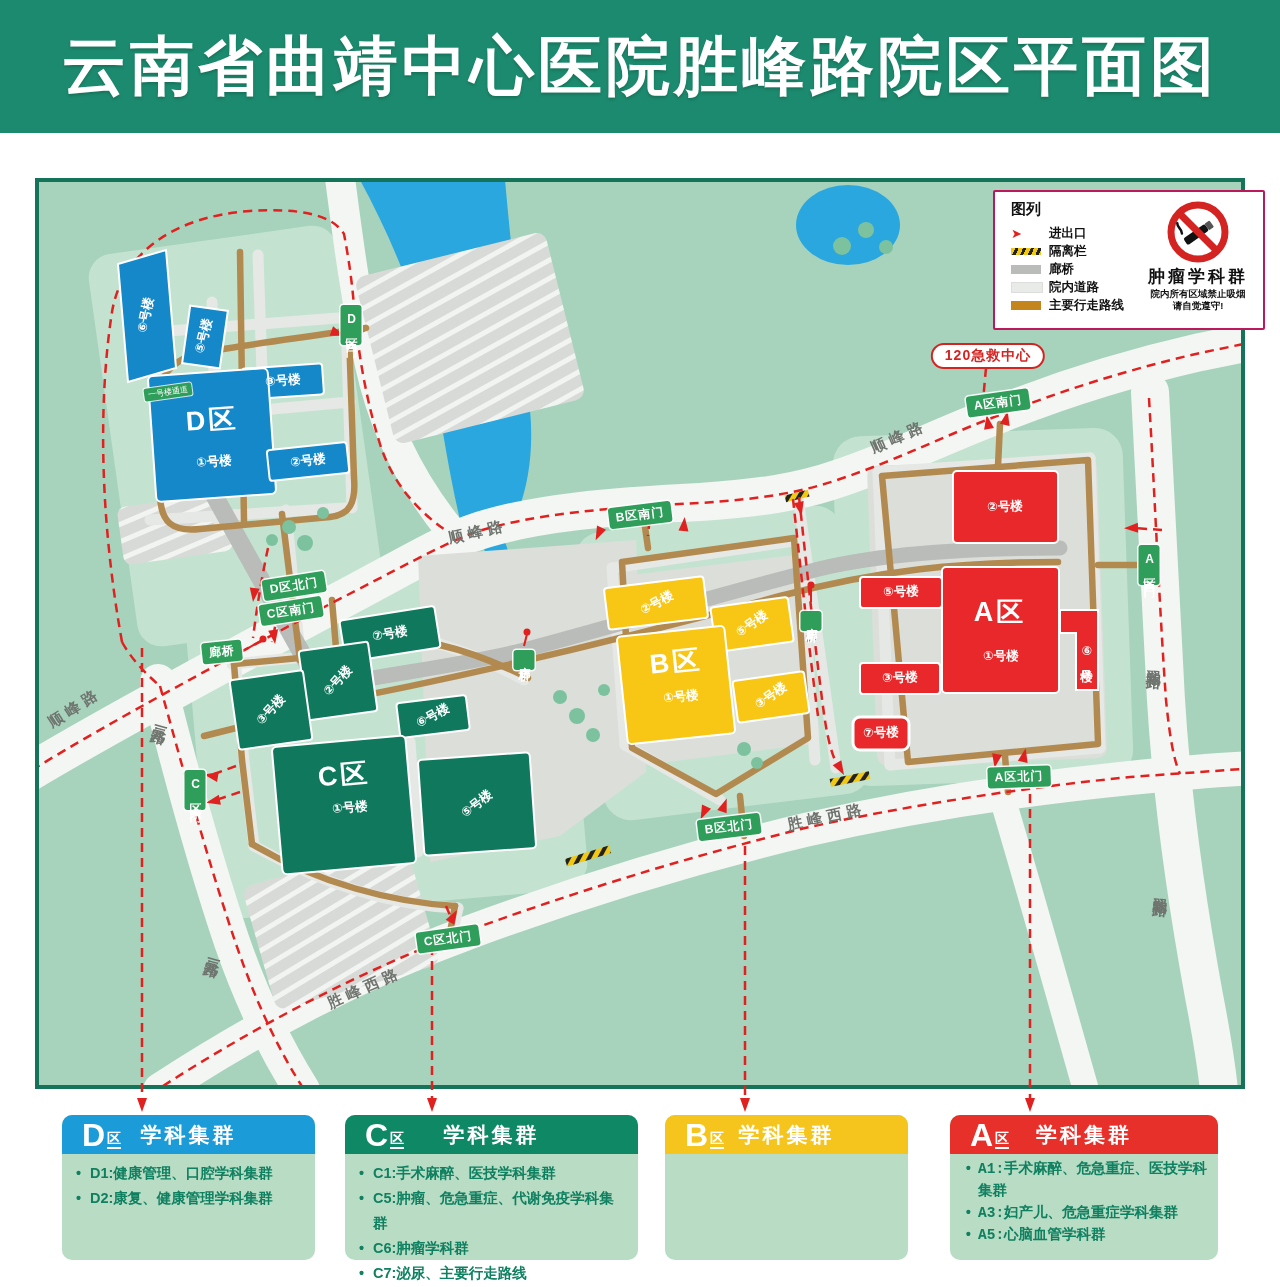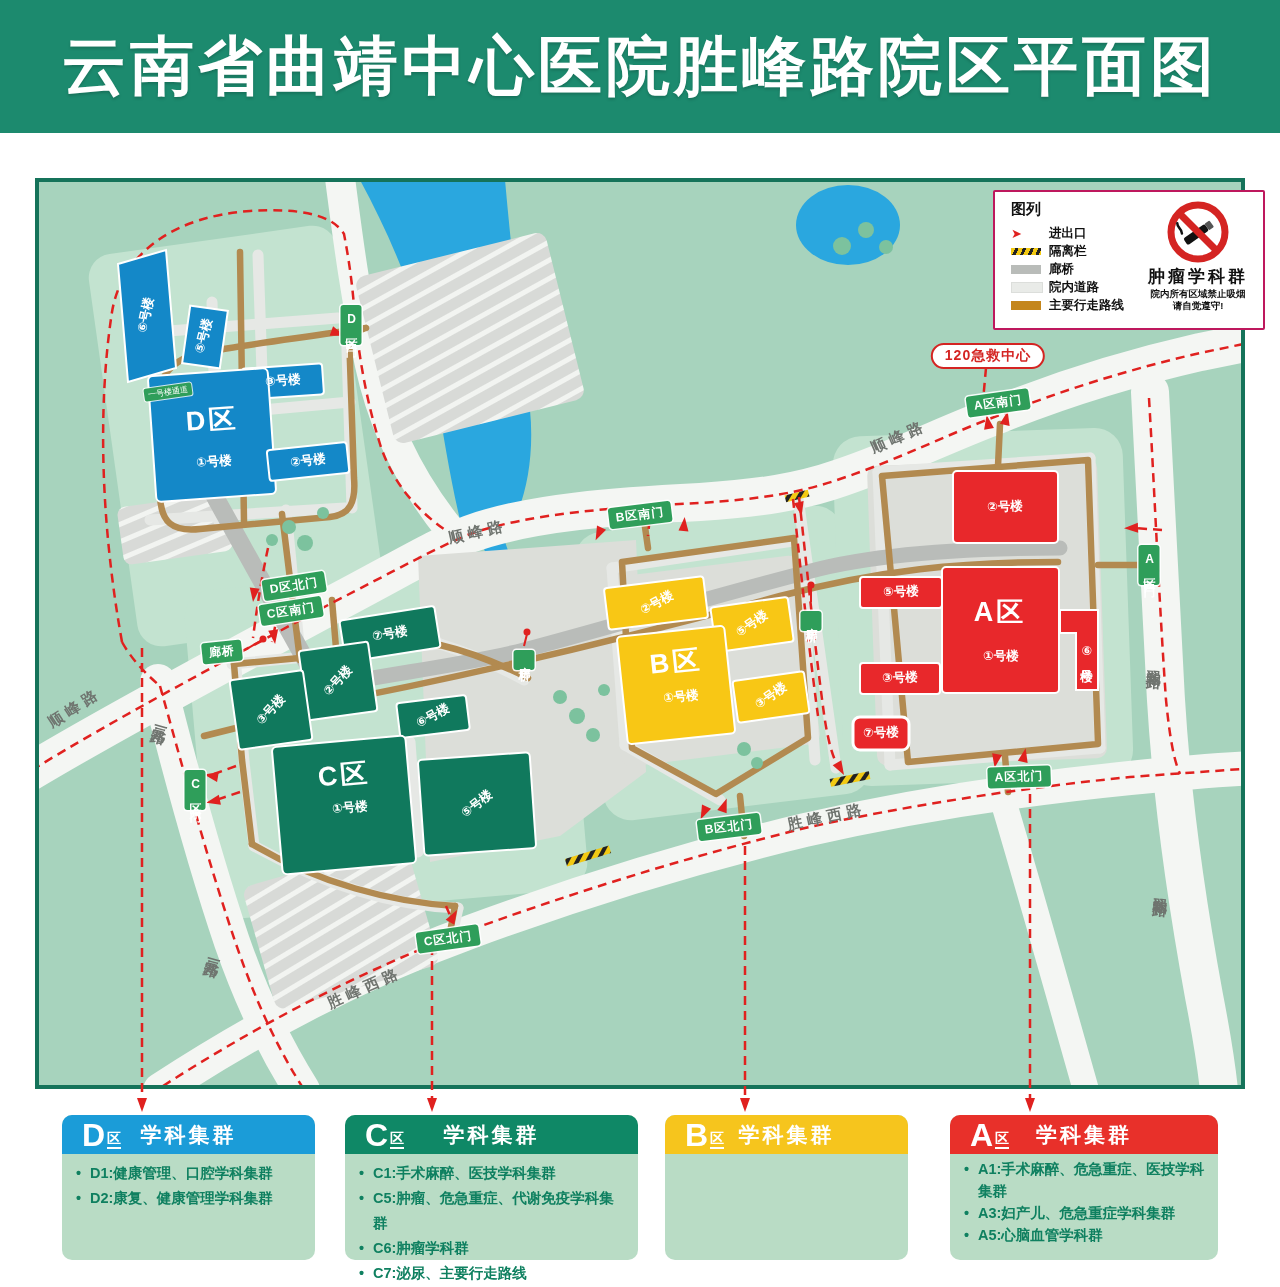--- a/index.html
+++ b/index.html
@@ -449,18 +449,18 @@
     <span class="ct">学科集群</span>
   </div>
 </div>
 
 <div class="card a" style="left:950px;width:268px;">
   <div class="card-head">
     <span class="zl">A</span>
     <span class="zs">区</span>
     <span class="ct">学科集群</span>
   </div>
-  <ul style="margin-top:4px;">
+  <ul style="margin-top:4px;font-family:Liberation Mono, monospace;">
     <li style="line-height:22px;">A1:手术麻醉、危急重症、医技学科集群</li>
     <li style="line-height:22px;">A3:妇产儿、危急重症学科集群</li>
     <li style="line-height:22px;">A5:心脑血管学科群</li>
   </ul>
 </div>
 
 </body></html>

